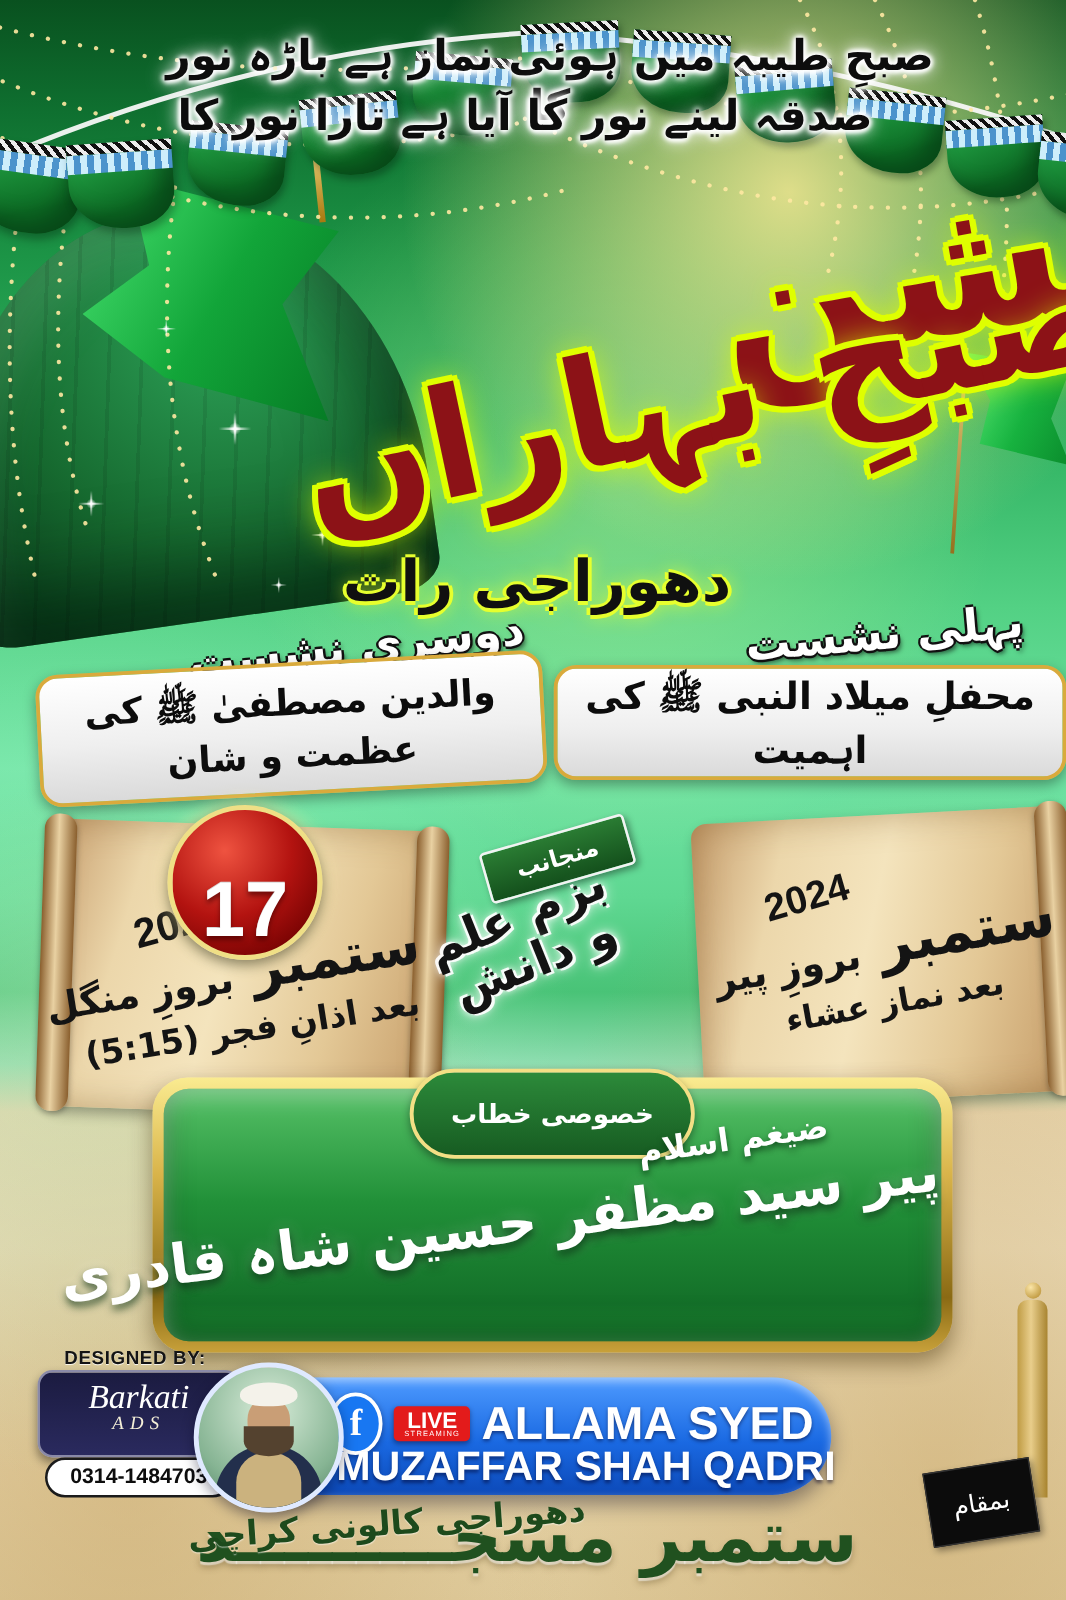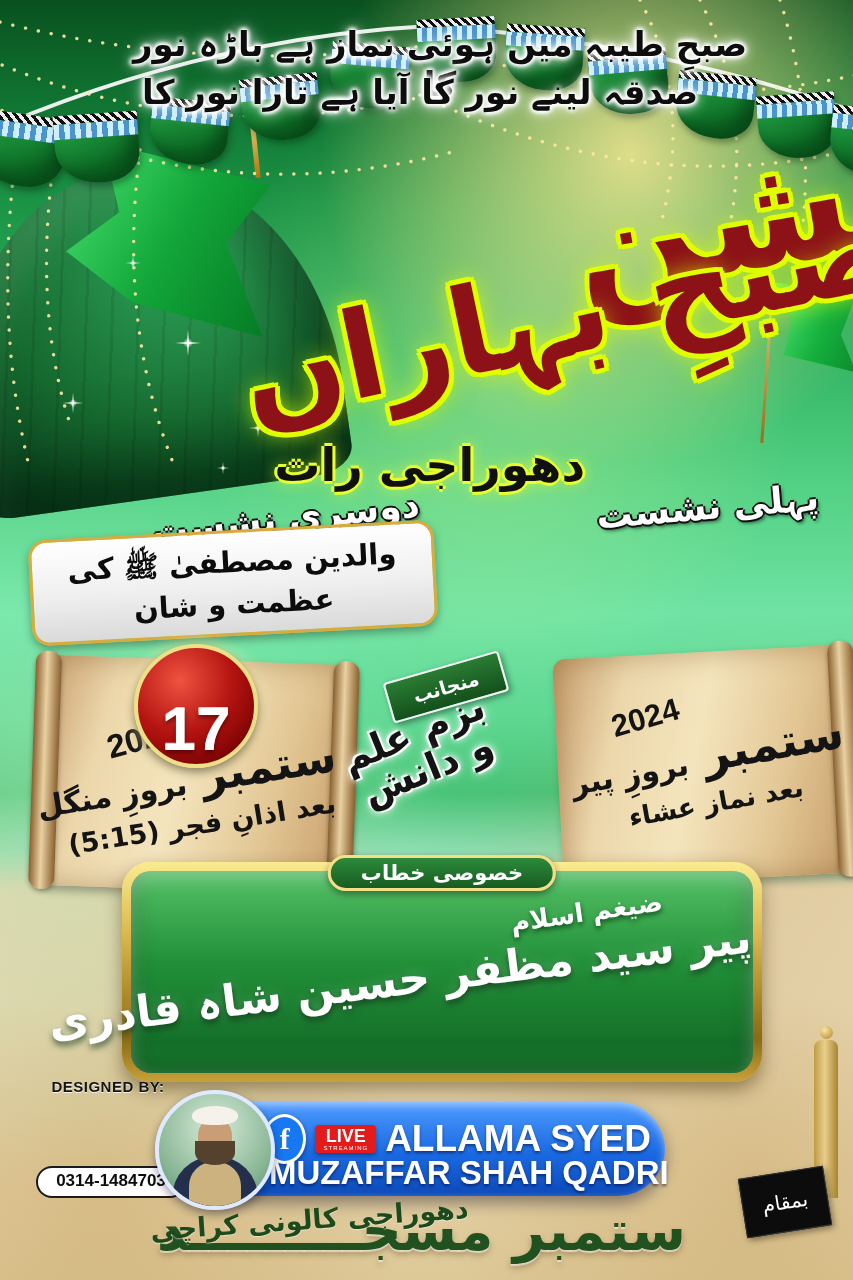--- a/index.html
+++ b/index.html
@@ -90,21 +90,21 @@
   .org-name{color:#131313;font-weight:bold;text-align:center;line-height:1.02;
     text-shadow:0 0 6px #fff,0 0 12px #fff,2px 2px 0 rgba(255,255,255,.9),-2px -2px 0 rgba(255,255,255,.9);}
 
   .gold-frame{background:linear-gradient(180deg,#faeb90,#d9b44a 35%,#8a6a14 80%,#c8a13a);
     border-radius:28px;padding:9px;box-shadow:0 8px 18px rgba(60,40,0,.45);}
   .green-panel{width:100%;height:100%;border-radius:20px;
     background:linear-gradient(180deg,#56c167,#219038 45%,#147029 85%,#1d8a34);
     box-shadow:inset 0 6px 18px rgba(255,255,255,.35),inset 0 -10px 22px rgba(0,40,10,.5);position:relative;overflow:visible;}
   .keynote-pill{position:absolute;left:50%;top:-16px;transform:translateX(-50%);
     background:linear-gradient(180deg,#2c8a3a,#175c22);border:3px solid #f3df85;border-radius:999px;
-    color:#fff;font-weight:bold;font-size:21px;padding:3px 30px;white-space:nowrap;
+    color:#fff;font-weight:bold;font-size:21px;padding:21px 30px;white-space:nowrap;
     box-shadow:0 3px 7px rgba(0,0,0,.4);}
   .honorific{color:#fff;font-weight:bold;text-shadow:0 3px 5px rgba(0,40,10,.65);}
   .speaker-name{color:#fff;font-weight:bold;white-space:nowrap;text-align:center;
     text-shadow:0 4px 7px rgba(0,40,10,.7),0 0 14px rgba(255,255,255,.25);}
 
   .designed-label{color:#141414;font-weight:bold;font-size:15px;text-align:center;letter-spacing:.5px;
     text-shadow:0 1px 0 rgba(255,255,255,.8);}
   .designer-box{background:linear-gradient(180deg,#1b1b40,#2a2a5e);border:2px solid #8a8aa8;border-radius:12px;
     box-shadow:0 4px 8px rgba(0,0,0,.4);text-align:center;}
   .designer-name{font-family:"Liberation Serif",serif;font-style:italic;color:#fff;font-size:27px;line-height:30px;}
@@ -225,20 +225,23 @@
     </div>
 
   <div class="abs urdu verse" style="left:120px;top:24px;width:640px;font-size:34px;">صبحِ طیبہ میں ہوئی نماز ہے باڑہ نور کا</div>
   <div class="abs urdu verse" style="left:140px;top:72px;width:560px;font-size:34px;">صدقہ لینے نور کا آیا ہے تارا نور کا</div>
 
   <div class="abs urdu title-red" style="left:570px;top:128px;font-size:148px;transform:rotate(-10deg);">جشن</div>
   <div class="abs urdu title-red" style="left:235px;top:242px;font-size:120px;transform:rotate(-12deg);">صبحِ بہاراں</div>
   <div class="abs urdu subtitle-black" style="left:285px;top:438px;width:300px;text-align:center;font-size:46px;">دھوراجی رات</div>
 
   <div class="abs urdu session-label" style="left:575px;top:486px;width:265px;font-size:36px;transform:rotate(-5deg);">پہلی نشست</div>
+  <div class="abs topic-box" style="left:443px;top:532px;width:404px;height:86px;">
+    <div class="urdu topic-text" style="font-size:30px;">محفلِ میلاد النبی ﷺ کی اہمیت</div>
+  </div>
 
   <div class="abs urdu session-label" style="left:160px;top:497px;width:260px;font-size:36px;transform:rotate(-6deg);">دوسری نشست</div>
   <div class="abs topic-box" style="left:30px;top:530px;width:400px;height:100px;transform:rotate(-3deg);">
     <div class="urdu topic-text" style="font-size:29px;">والدین مصطفیٰ ﷺ کی عظمت و شان</div>
   </div>
 
   <div class="abs scroll" style="left:558px;top:652px;width:295px;height:228px;transform:rotate(-3deg);">
     <div class="roll" style="right:-6px;"></div>
   </div>
   <div class="abs" style="left:570px;top:690px;width:275px;transform:rotate(-10deg);text-align:center;">
@@ -273,20 +276,24 @@
 
   <div class="abs gold-frame" style="left:122px;top:862px;width:622px;height:202px;">
     <div class="green-panel">
       <div class="keynote-pill urdu">خصوصی خطاب</div>
       <div class="abs urdu honorific" style="right:90px;top:26px;font-size:26px;transform:rotate(-8deg);">ضیغم اسلام</div>
       <div class="abs urdu speaker-name" style="left:0;right:0;top:78px;font-size:44px;transform:rotate(-7deg);">پیر سید مظفر حسین شاہ قادری</div>
     </div>
   </div>
 
   <div class="abs designed-label latin" style="left:26px;top:1078px;width:164px;">DESIGNED BY:</div>
+  <div class="abs designer-box" style="left:30px;top:1096px;width:158px;height:66px;">
+    <div class="designer-name" style="margin-top:4px;">Barkati</div>
+    <div class="designer-sub">ADS</div>
+  </div>
   <div class="abs phone-pill" style="left:36px;top:1166px;width:146px;height:28px;">0314-1484703</div>
 
   <div class="abs live-bar" style="left:183px;top:1102px;width:482px;height:94px;">
     <div class="abs" style="left:80px;top:12px;right:14px;display:flex;align-items:center;justify-content:center;gap:9px;">
       <div class="fb-circle">
         <span>f</span>
       </div>
       <div class="live-badge">
         <div class="live-word">LIVE</div>
         <div class="streaming-word">STREAMING</div>

